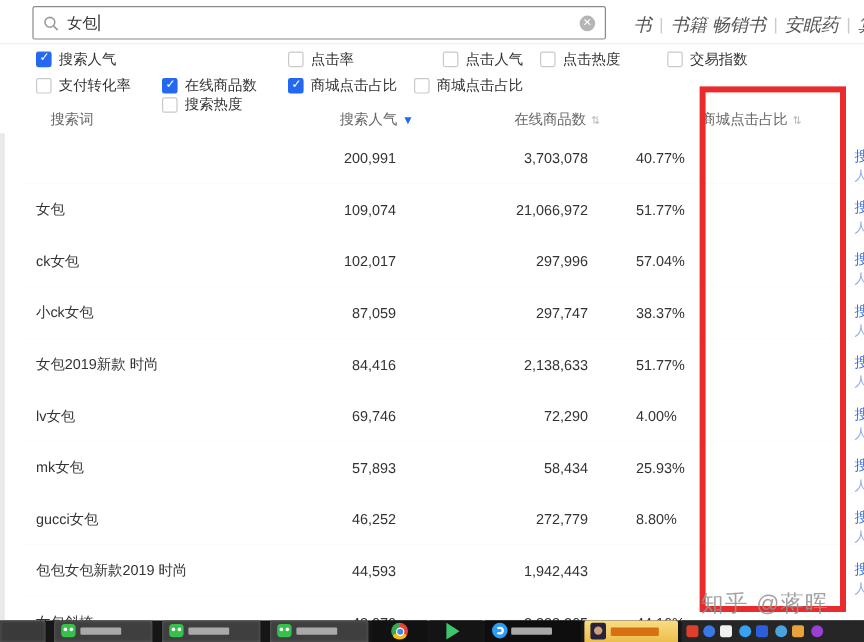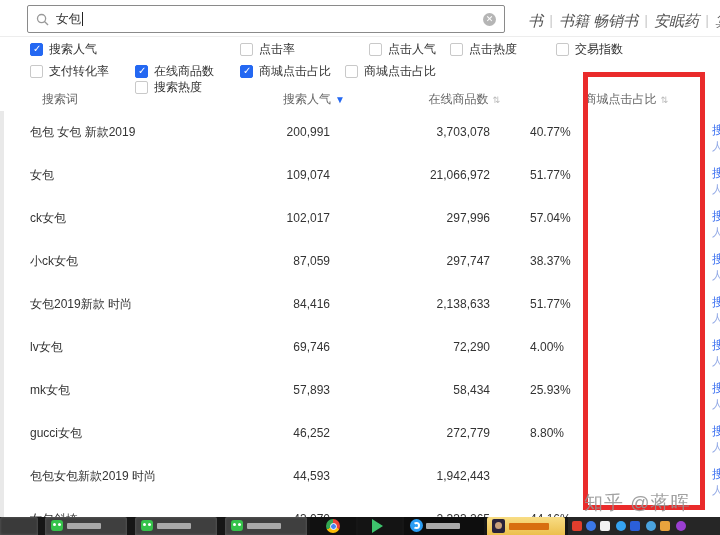--- a/index.html
+++ b/index.html
@@ -168,21 +168,20 @@
   <span>在线商品数</span><span class="sort-icon">⇅</span>
 </div>
 <div class="hcell" style="left:530px;width:138px;text-align:right;">
   <span>商城点击占比</span><span class="sort-icon">⇅</span>
 </div>
 <div class="abs hr-line"></div>
 
 <div class="abs edge-strip"></div>
 
 <div class="row" style="top:110px;">
-  <span class="cell c1">包包 女包 新款2019</span>
   <span class="cell c2">200,991</span>
   <span class="cell c3">3,703,078</span>
   <span class="cell c4">40.77%</span>
 </div>
 <div class="row" style="top:153px;">
   <span class="cell c1">女包</span>
   <span class="cell c2">109,074</span>
   <span class="cell c3">21,066,972</span>
   <span class="cell c4">51.77%</span>
 </div>

